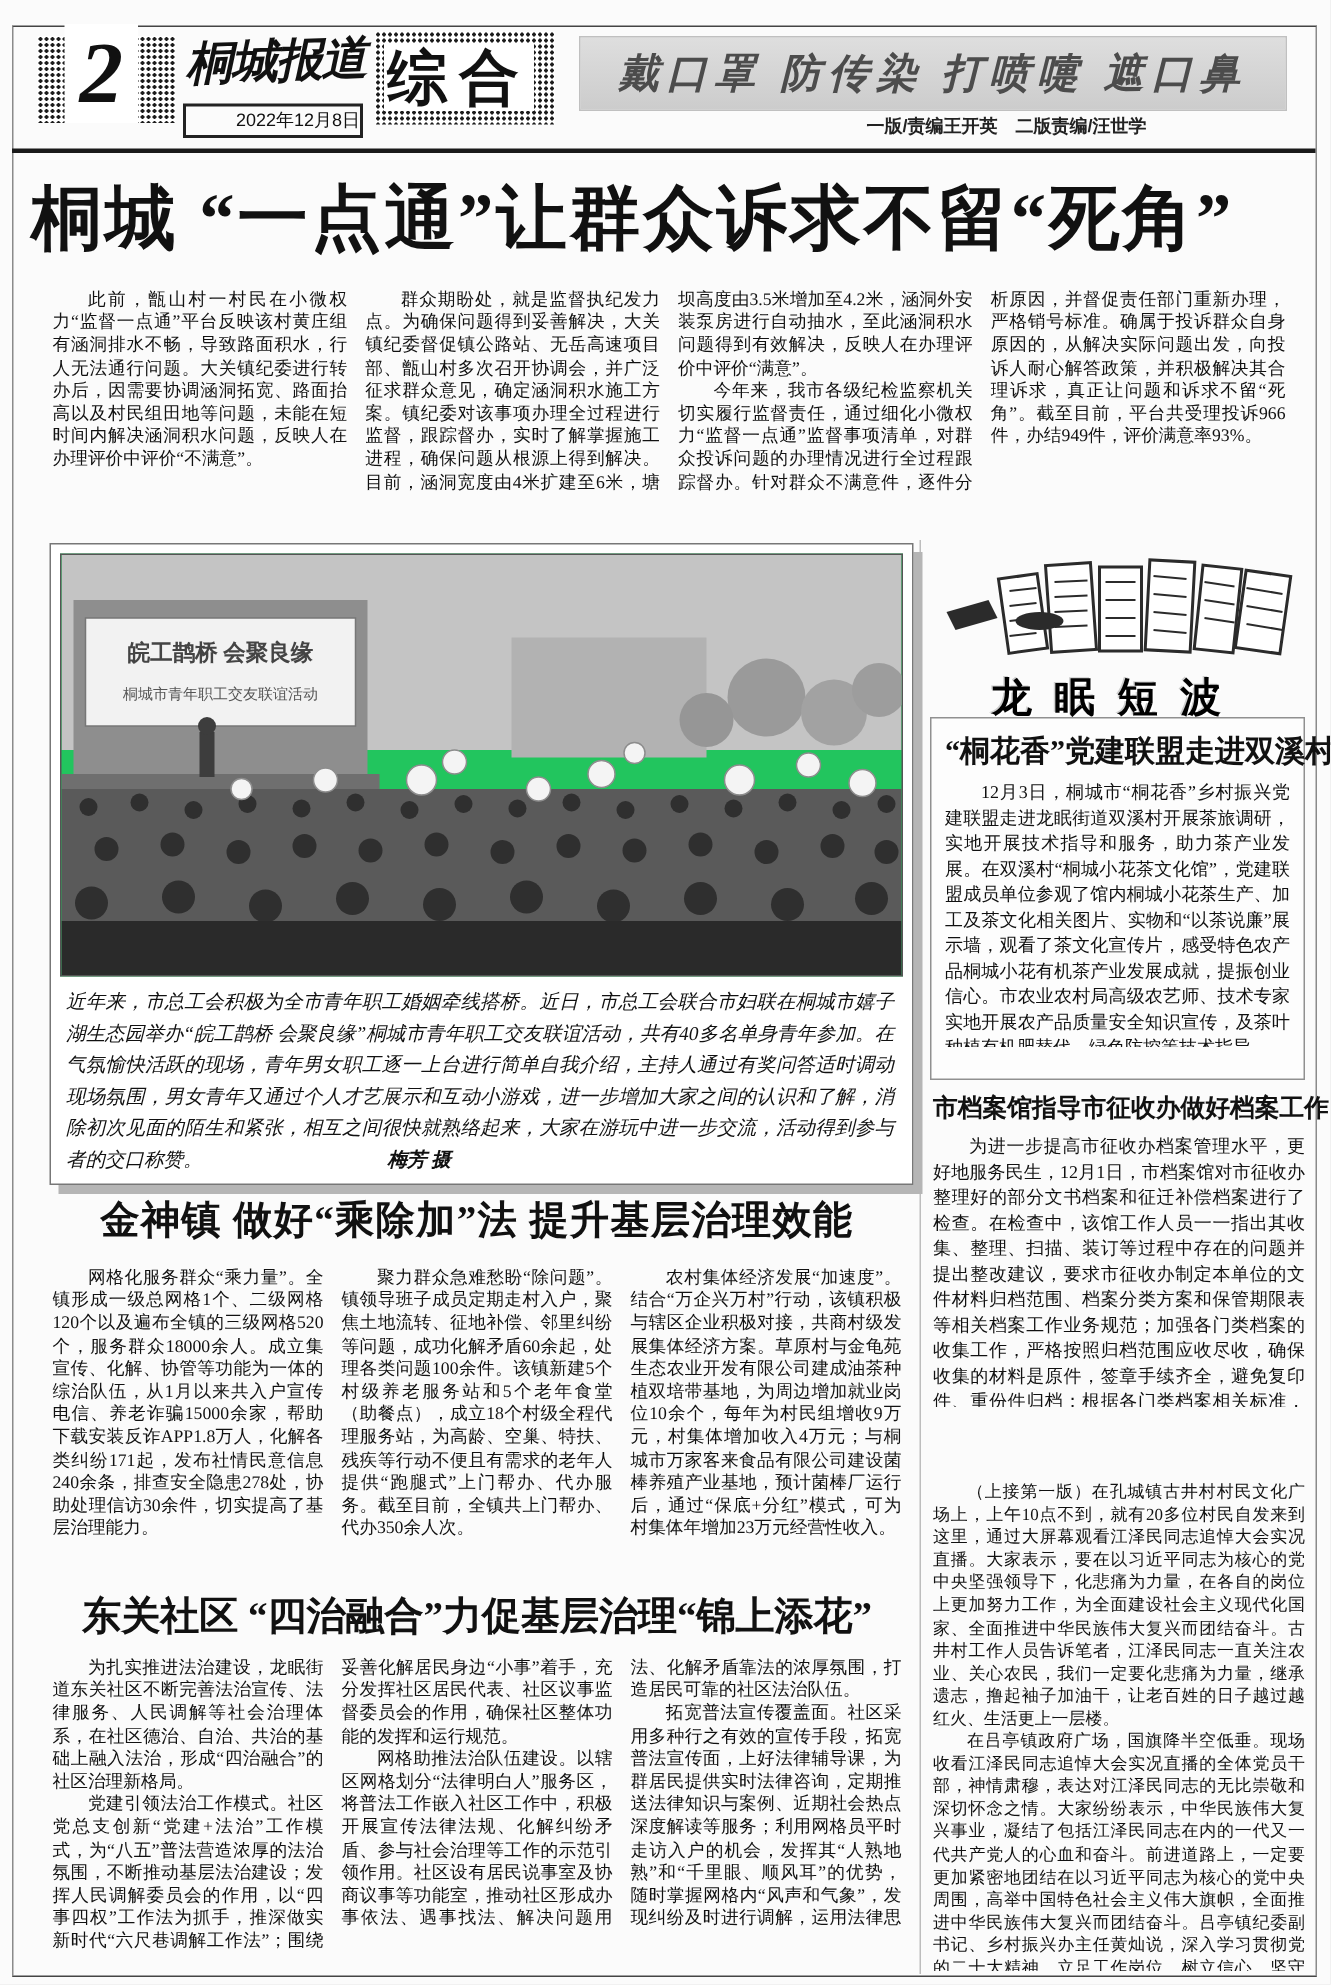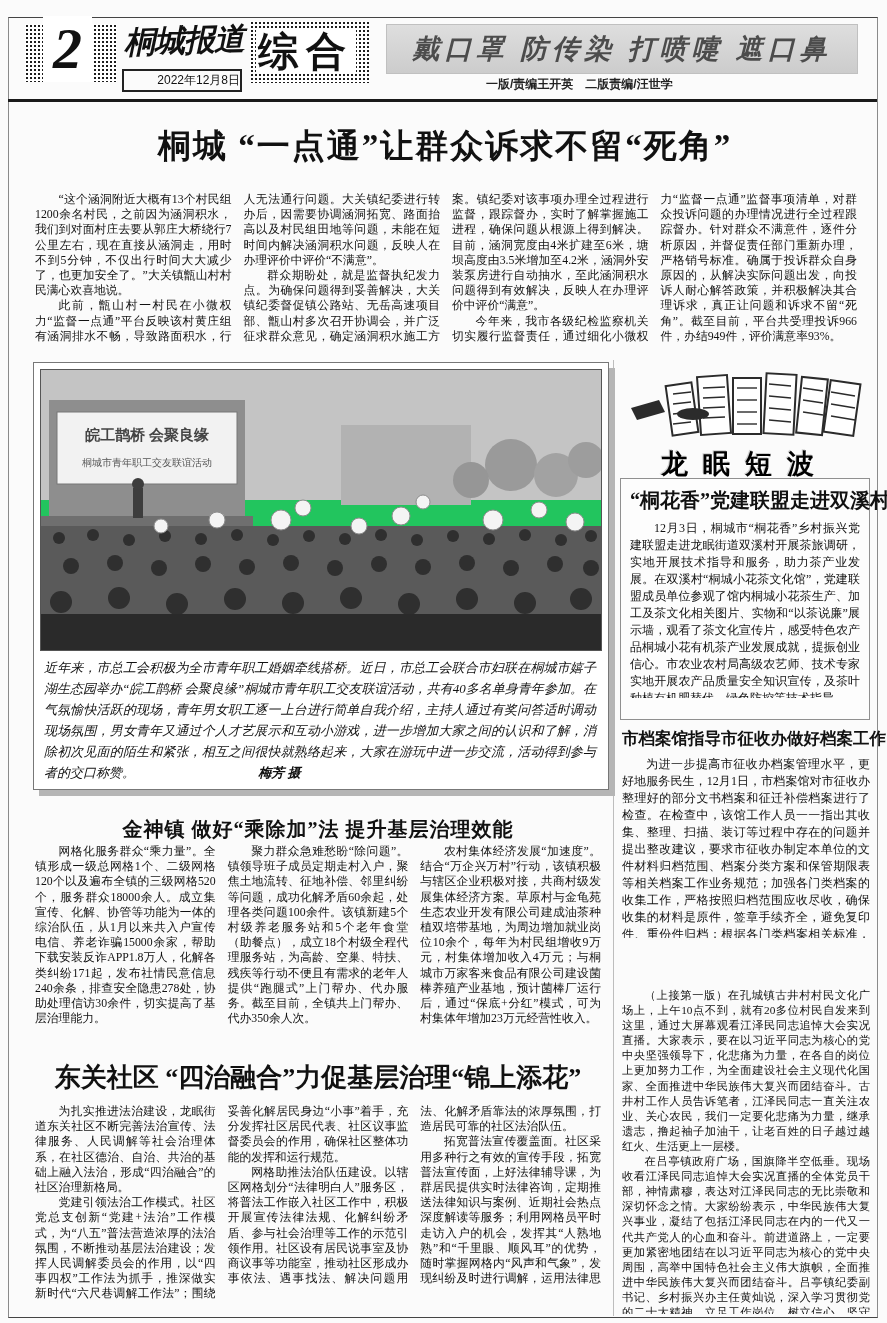--- a/index.html
+++ b/index.html
@@ -19,25 +19,25 @@
   .masthead{left:124px;top:20px;width:118px;height:42px;font-size:31px;font-weight:bold;font-style:italic;
             letter-spacing:-1px;transform:rotate(-2deg);white-space:nowrap;}
   .datebox{left:122px;top:69px;width:116px;height:19px;border:2px solid #222;font-size:12px;
            text-align:right;line-height:18px;font-family:"Liberation Sans",sans-serif;}
   .section-block{left:250px;top:21px;width:120px;height:62px;}
   .section-label{position:absolute;left:6px;top:6px;font-size:40px;font-weight:bold;letter-spacing:8px;line-height:50px;}
   .section-label span{background:#fff;padding:0 2px;}
   .slogan-box{left:386px;top:24px;width:470px;height:48px;background:linear-gradient(#dedede,#cccccc);
               border:1px solid #c0c0c0;text-align:center;}
   .slogan{font-size:27px;font-weight:bold;font-style:italic;color:#4c4c4c;letter-spacing:5px;line-height:48px;white-space:nowrap;}
-  .editors{left:486px;top:76px;width:370px;font-size:12px;font-weight:bold;text-align:left;
+  .editors{left:486px;top:76px;width:370px;font-size:12px;font-weight:bold;text-align:center;
            font-family:"Liberation Sans",sans-serif;color:#222;}
 
   
-  .headline{left:35px;top:110px;width:820px;font-size:33px;font-weight:bold;text-align:center;
+  .headline{left:21px;top:110px;width:820px;font-size:47px;font-weight:bold;
             letter-spacing:2px;line-height:72px;white-space:nowrap;}
   .cols{column-gap:12px;text-align:justify;overflow:hidden;font-size:11.8px;line-height:15.2px;}
   .cols4{column-count:4;}
   .cols3{column-count:3;}
   .para{margin:0;text-indent:2em;text-align:justify;}
   .lead-body{left:35px;top:192px;width:822px;height:158px;}
 
   
   .photo-box{left:33px;top:362px;width:574px;height:426px;background:#fff;border:1px solid #777;
              box-shadow:6px 6px 0 #b5b5b5;}
@@ -54,21 +54,21 @@
   .sb-title{margin:0 0 6px 0;font-weight:bold;white-space:nowrap;}
   .sb-title1{font-size:20px;letter-spacing:0px;}
   .sb-title2{font-size:16.5px;}
   .sb-body{font-size:12px;line-height:17px;text-align:justify;overflow:hidden;}
   .sb-art2{left:622px;top:728px;width:248px;height:212px;}
   .continuation{left:622px;top:988px;width:248px;height:326px;font-size:11.3px;line-height:15.1px;
                 text-align:justify;overflow:hidden;}
 
   
   .sec-title{font-weight:bold;text-align:center;white-space:nowrap;}
-  .jinshen-title{left:35px;top:796px;width:566px;font-size:20px;letter-spacing:1px;margin-top:20px;}
+  .jinshen-title{left:35px;top:796px;width:566px;font-size:26px;letter-spacing:1px;}
   .jinshen-body{left:35px;top:844px;width:566px;height:202px;}
   .dongguan-title{left:35px;top:1060px;width:566px;font-size:26px;}
   .dongguan-body{left:35px;top:1104px;width:566px;height:210px;}
 </style>
 </head>
 <body>
 
 <div class="page">
   <div class="abs frame"></div>
   <div class="abs vdivider"></div>
@@ -83,21 +83,20 @@
   </div>
   <div class="abs section-block halftone">
     <div class="section-label"><span>综合</span></div>
   </div>
   <div class="abs editors">一版/责编王开英　二版责编/汪世学</div>
   <div class="abs thickrule"></div>
 
   <div class="abs headline">桐城 “一点通”让群众诉求不留“死角”</div>
   <div class="abs lead-body cols cols4">
     <div>
-        <p class="para">“这个涵洞附近大概有13个村民组1200余名村民，之前因为涵洞积水，我们到对面村庄去要从郭庄大桥绕行7公里左右，现在直接从涵洞走，用时不到5分钟，不仅出行时间大大减少了，也更加安全了。”大关镇甑山村村民满心欢喜地说。</p>
         <p class="para">此前，甑山村一村民在小微权力“监督一点通”平台反映该村黄庄组有涵洞排水不畅，导致路面积水，行人无法通行问题。大关镇纪委进行转办后，因需要协调涵洞拓宽、路面抬高以及村民组田地等问题，未能在短时间内解决涵洞积水问题，反映人在办理评价中评价“不满意”。</p>
         <p class="para">群众期盼处，就是监督执纪发力点。为确保问题得到妥善解决，大关镇纪委督促镇公路站、无岳高速项目部、甑山村多次召开协调会，并广泛征求群众意见，确定涵洞积水施工方案。镇纪委对该事项办理全过程进行监督，跟踪督办，实时了解掌握施工进程，确保问题从根源上得到解决。目前，涵洞宽度由4米扩建至6米，塘坝高度由3.5米增加至4.2米，涵洞外安装泵房进行自动抽水，至此涵洞积水问题得到有效解决，反映人在办理评价中评价“满意”。</p>
         <p class="para">今年来，我市各级纪检监察机关切实履行监督责任，通过细化小微权力“监督一点通”监督事项清单，对群众投诉问题的办理情况进行全过程跟踪督办。针对群众不满意件，逐件分析原因，并督促责任部门重新办理，严格销号标准。确属于投诉群众自身原因的，从解决实际问题出发，向投诉人耐心解答政策，并积极解决其合理诉求，真正让问题和诉求不留“死角”。截至目前，平台共受理投诉966件，办结949件，评价满意率93%。</p>
       </div>
 
   </div>
 
   <div class="abs photo-box">
     <div class="photo">
       <svg width="560" height="280" viewBox="0 0 560 280">

